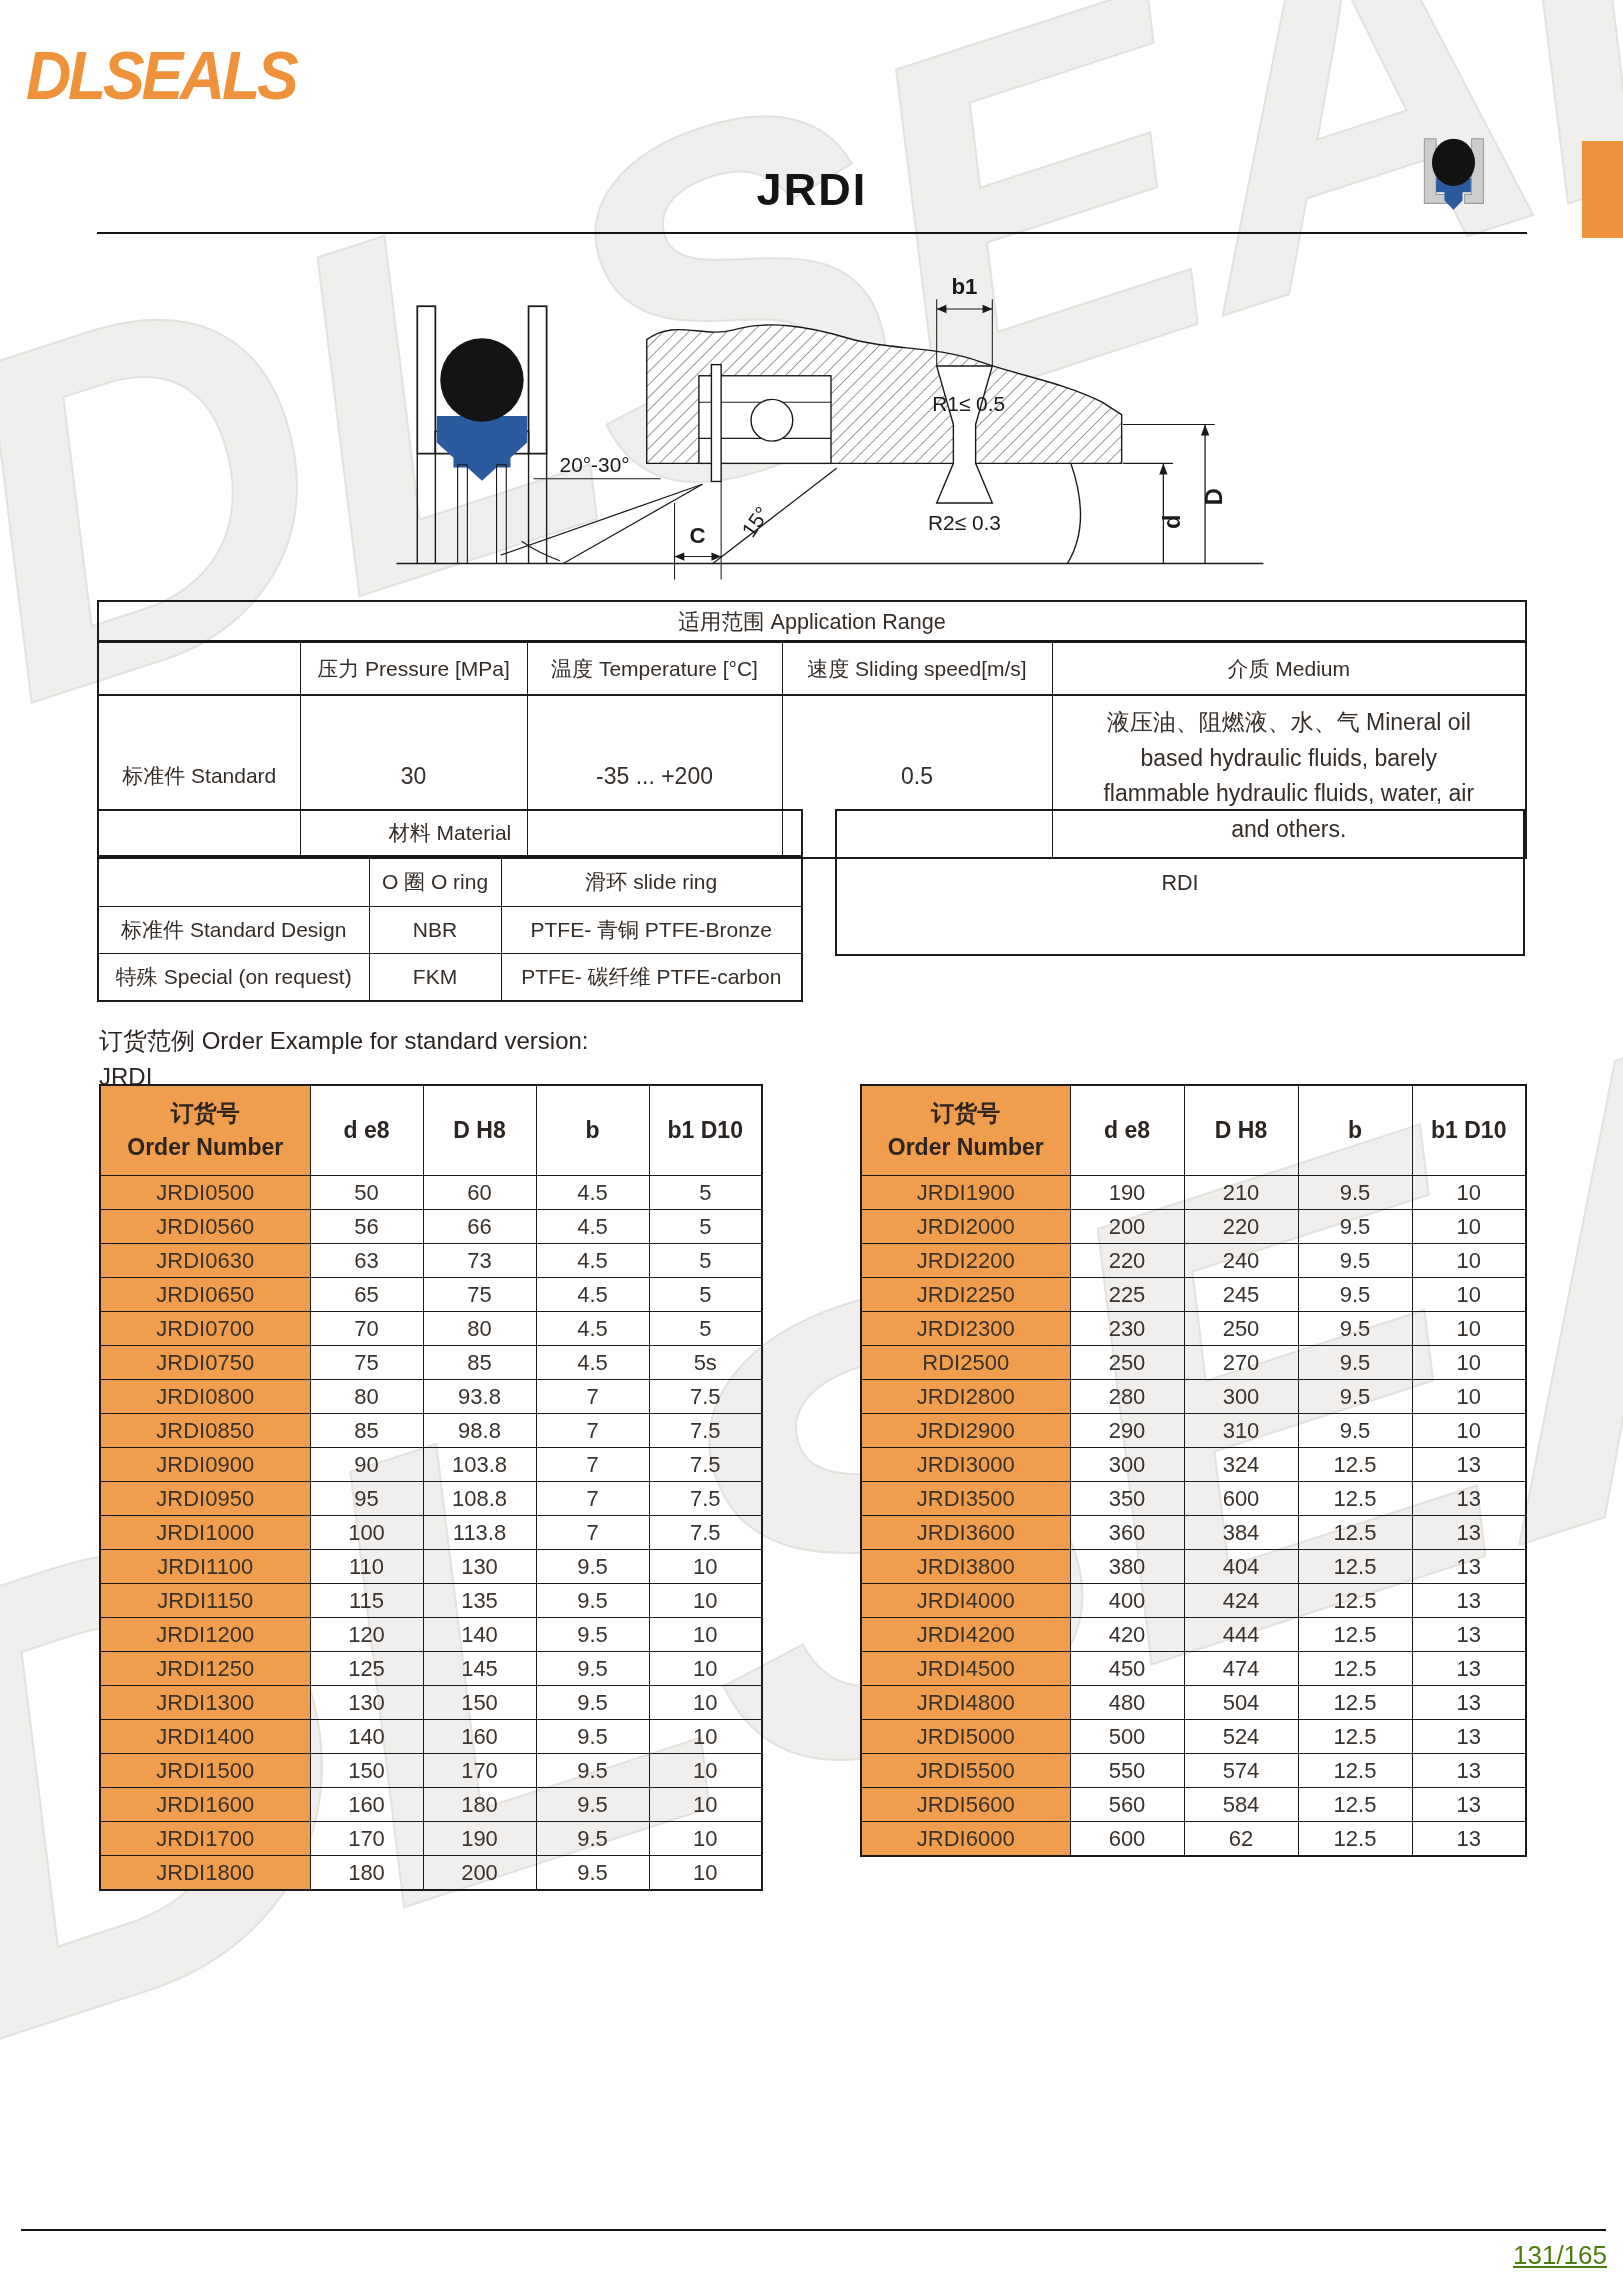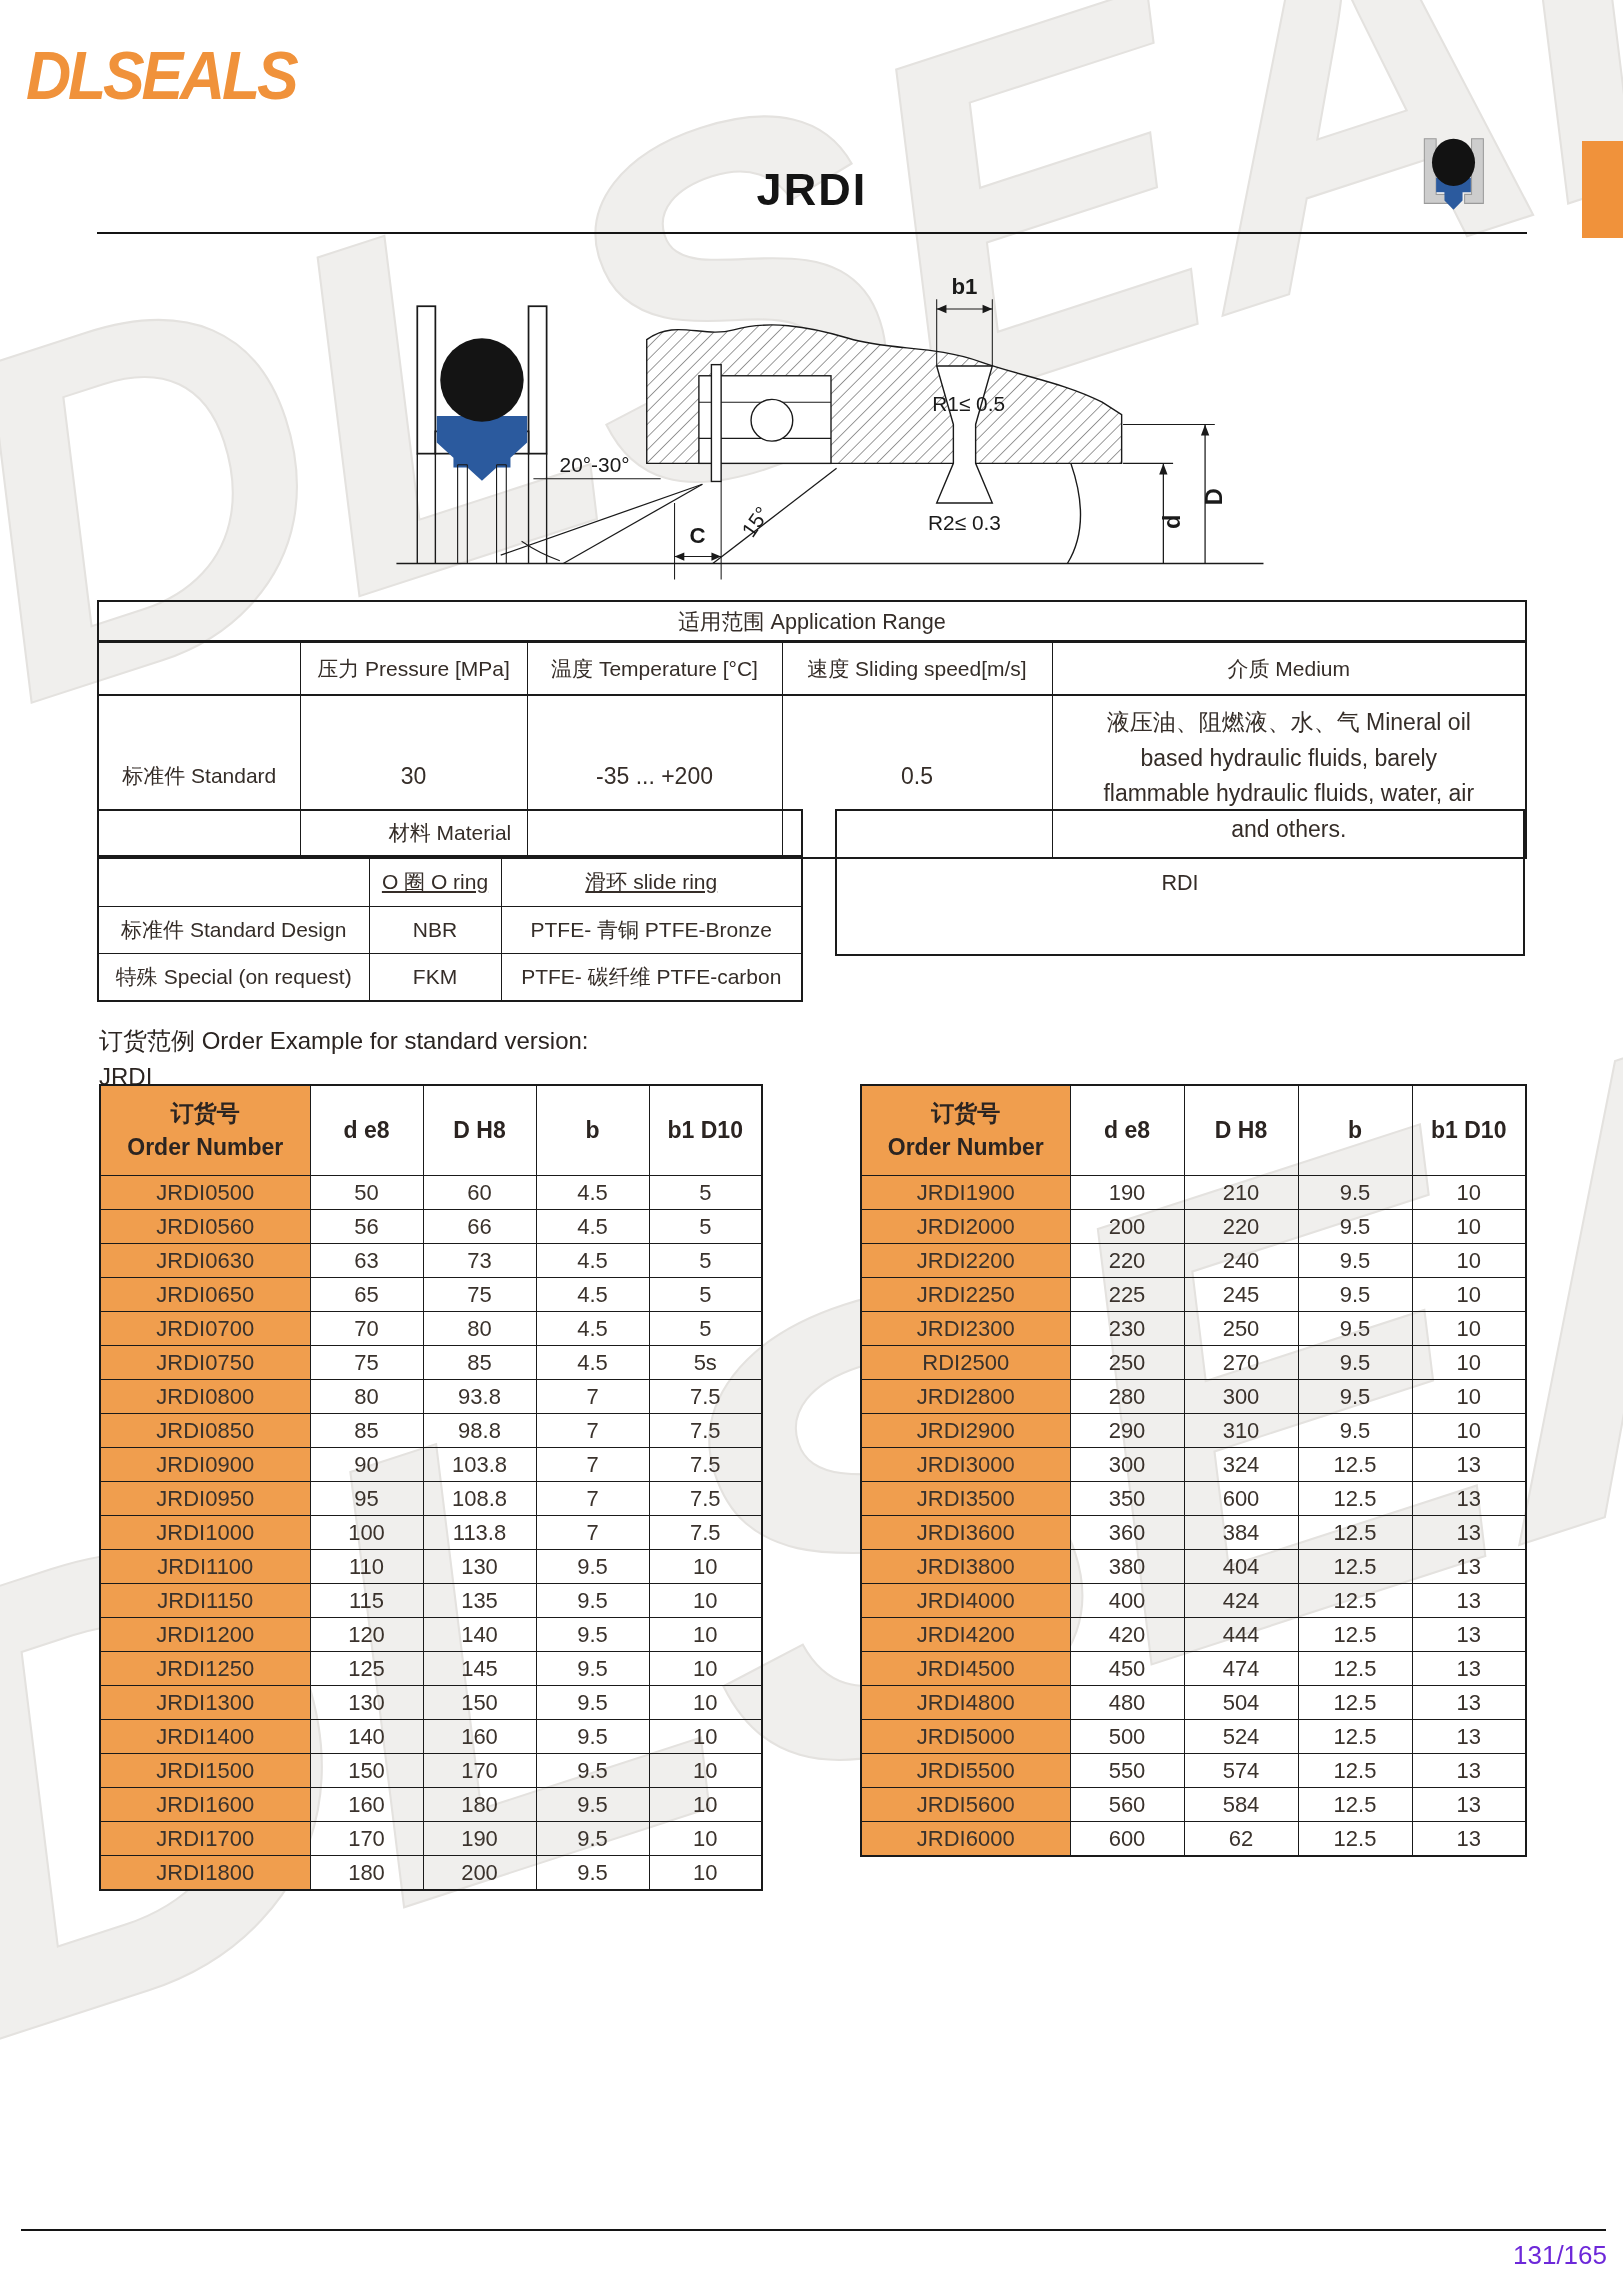--- a/index.html
+++ b/index.html
@@ -34,38 +34,38 @@
   td,th{border:1.4px solid #1a1a1a;text-align:center;vertical-align:middle;padding:0;font-weight:400;background:transparent;}
   
   .app-table{left:97px;top:600px;width:1427px;border:2.1px solid #1a1a1a;font-size:21px;}
   .app-table .t-row td{height:38px;border-bottom-width:3.5px;font-size:21.6px;}
   .app-table .h-row td{height:51px;border-bottom-width:2.8px;}
   .app-table .d-row td{height:98px;font-size:23px;}
   .app-table .medium-cell{font-size:19.5px;line-height:1.55;padding:9px 42px;}
   
   .mat-table{left:97px;top:809px;width:705px;border:2.1px solid #1a1a1a;font-size:21px;}
   .mat-table .t-row td{height:44px;border-bottom-width:2.8px;}
-  .mat-table .h-row td{height:49px;text-decoration:underline;}
+  .mat-table .h-row td{height:49px;}
   .mat-table .d-row td{height:46px;}
   
   .fit-table{left:835px;top:809px;width:690px;border:2.1px solid #1a1a1a;font-size:21px;}
   .fit-table .t-row td{height:44px;border-bottom-width:2.8px;}
   .fit-table .d-row td{height:143px;font-size:21.6px;}
   
   .order-example{left:99px;top:1017px;font-size:24px;line-height:36px;color:#2b2421;margin-top:6px;}
   
   .size-table{top:1084px;border:2.1px solid #1a1a1a;font-size:22px;color:#3a322c;}
   .size-table.left{left:99px;width:661px;}
   .size-table.right{left:860px;width:666px;}
   .size-table th{height:89px;font-size:23px;font-weight:600;line-height:1.45;color:#2b2421;}
   .size-table td{height:33px;}
   .size-table .oc, .size-table th.oc{background:#F09E4E;}
   
   .footer-line{left:21px;top:2229px;width:1585px;height:2.1px;background:#141414;}
-  .page-num{left:1315px;top:2240px;width:292px;text-align:right;font-size:26px;color:#6d28d9;}
+  .page-num{left:1315px;top:2240px;width:292px;text-align:right;font-size:26px;color:#4d7c0f;text-decoration:underline;}
   svg text{font-family:"Liberation Sans",sans-serif;fill:#1a1a1a;}
 </style>
 </head>
 <body>
 
 <div class="page">
 
   <div class="wm wm1">DLSEALS</div>
   <div class="wm wm2">DLSEALS</div>
 

